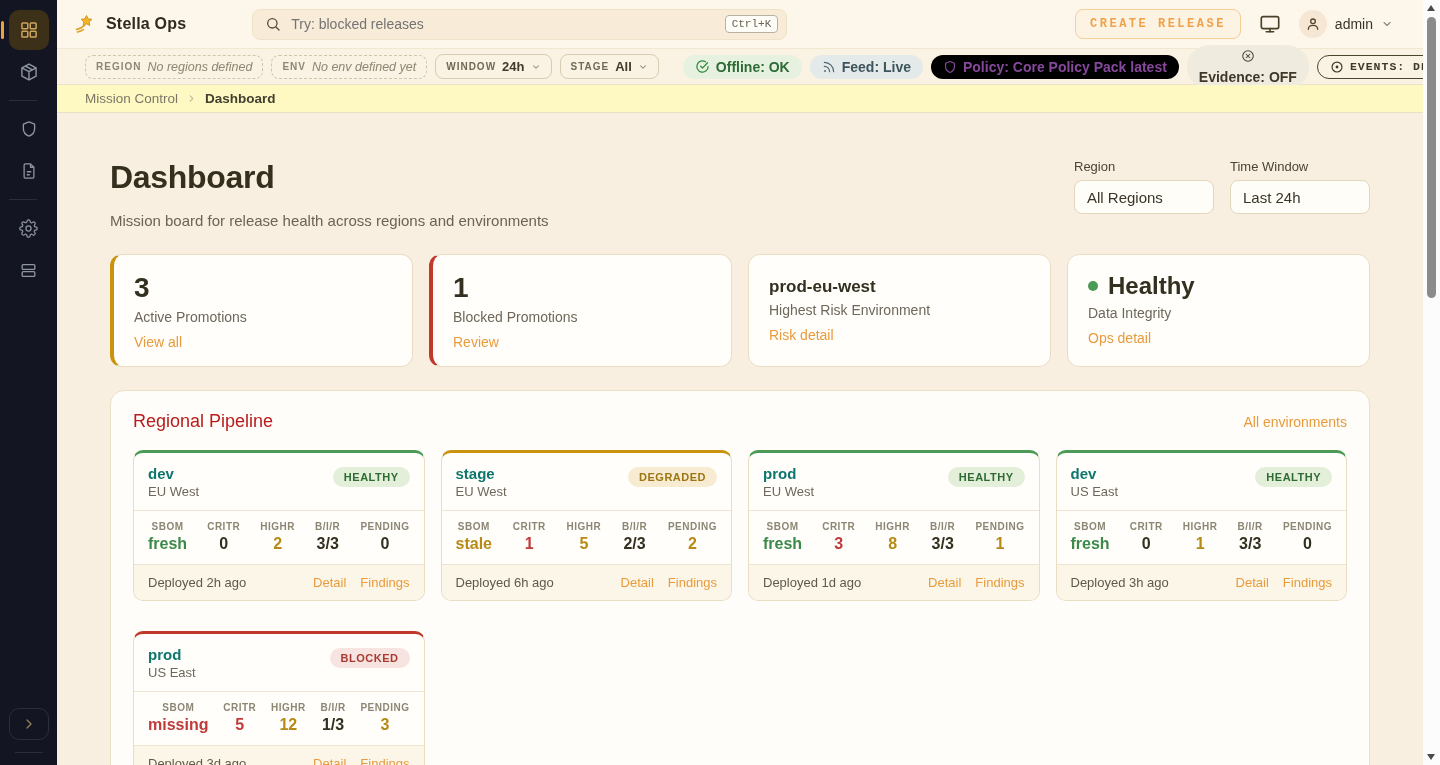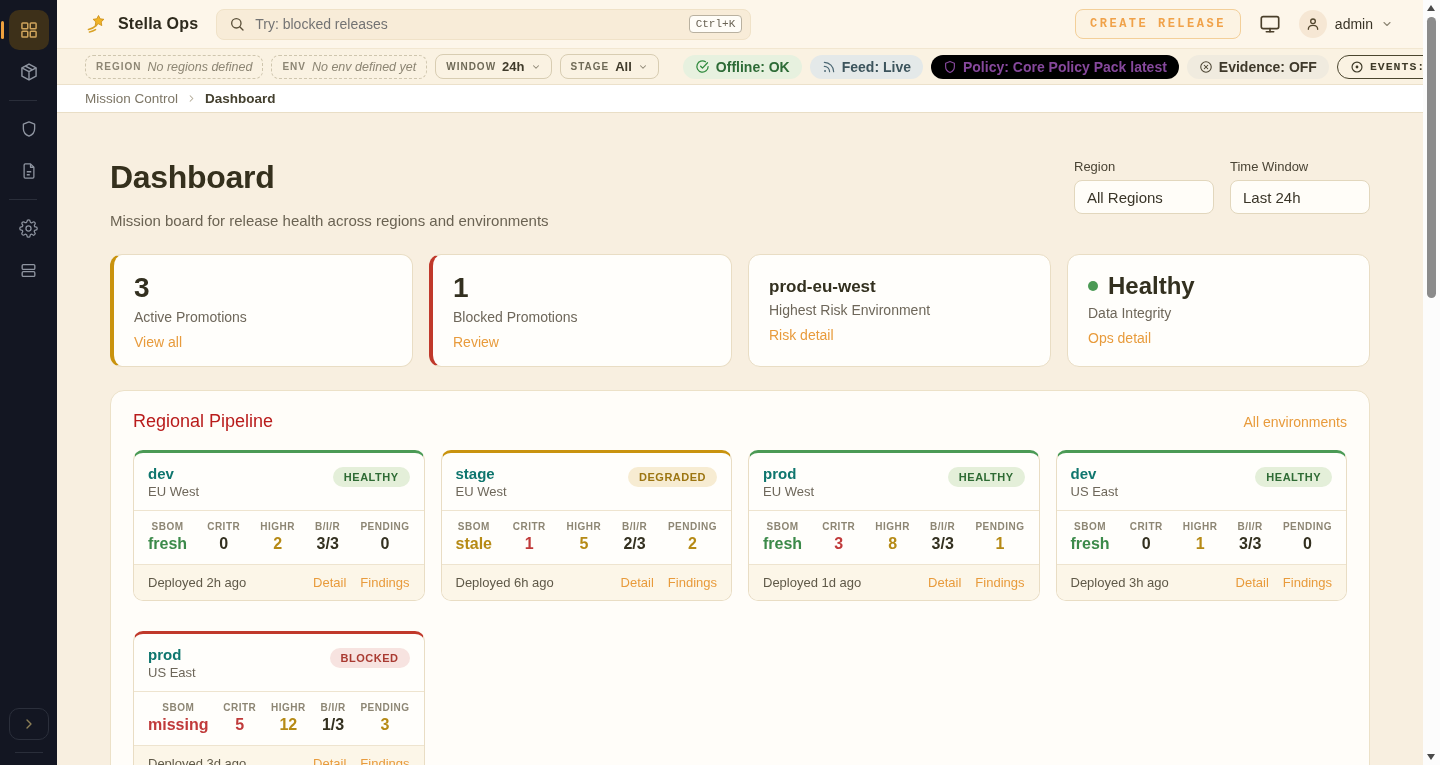--- a/index.html
+++ b/index.html
@@ -14,21 +14,21 @@
   .side-item.active::before { content:""; position:absolute; left:-8px; top:11px; width:3px; height:18px; border-radius:2px; background:#f0a13e; }
   .side-div { width:28px; height:1px; background:#2a2e3a; margin:8px 0; }
   .side-bottom { margin-top:auto; display:flex; flex-direction:column; align-items:center; width:100%; }
   .expand-btn { width:40px; height:32px; border:1px solid #2b2f3b; border-radius:10px; display:flex; align-items:center; justify-content:center; color:#8d8057; cursor:pointer; background:transparent; }
   .side-bottom .side-div { margin:12px 0 4px; }
 
   
   .main { flex:1; display:flex; flex-direction:column; min-width:0; }
 
   
-  .topbar { height:48px; background:#fdf6ea; display:flex; align-items:center; padding:0 30px 0 28px; flex-shrink:0; }
+  .topbar { height:48px; background:#fdf6ea; display:flex; align-items:center; padding:0 30px 0 16px; flex-shrink:0;gap:48px; }
   .brand { display:flex; align-items:center; gap:9px; margin-right:18px; }
   .brand-title { font-size:16px; font-weight:bold; color:#2e2a1d; letter-spacing:.2px; }
   .searchbox { width:535px; height:31px; background:#f8ecd8; border:1px solid #f0e2c8; border-radius:8px; display:flex; align-items:center; padding:0 8px 0 12px; gap:10px; }
   .searchbox .ph { flex:1; font-size:14px; color:#737373; }
   .kbd { font-family:"Liberation Mono","DejaVu Sans Mono",monospace; font-size:11px; color:#6a6354; background:#fffdf8; border:1px solid #b9b1a0; border-radius:4px; padding:2px 6px; }
   .top-right { margin-left:auto; display:flex; align-items:center; gap:18px; }
   .create-btn { font-family:"Liberation Mono","DejaVu Sans Mono",monospace; font-size:12px; font-weight:bold; letter-spacing:2.5px; color:#f0a24a; background:#fcf3e3; border:1px solid #f3cf99; border-radius:8px; padding:7px 14px; cursor:pointer; }
   .monitor-btn { color:#4a3f2a; cursor:pointer; }
   .user { display:flex; align-items:center; gap:8px; cursor:pointer; }
   .avatar { width:28px; height:28px; border-radius:50%; background:#f6e7d4; display:flex; align-items:center; justify-content:center; color:#53462e; }
@@ -43,25 +43,25 @@
   .chip.dashed .chip-value { font-style:italic; font-size:12.5px; }
   .chip.solid { border:1px solid #d8cdb2; }
   .chip.solid .chip-label { color:#6f6a57; }
   .chip.solid .chip-value { font-size:13px; font-weight:bold; color:#3f3a2a; }
   .chip.solid .chev { color:#8d8674; }
   .vdiv { width:1px; height:20px; background:#ddd3b9; margin:0 4px; }
   .pill { display:flex; align-items:center; gap:6px; border-radius:999px; padding:4px 12px; font-size:14px; font-weight:bold; }
   .pill.ok { background:#e7f1df; color:#2d6b36; }
   .pill.feed { background:#e4e9e9; color:#3c545c; }
   .pill.policy { background:#000000; color:#86489c;text-align:center; }
-  .pill.neutral { background:#f0ebdf; color:#3e382a; }
+  .pill.neutral { background:#f0ebdf; color:#3e382a;flex-direction:column; }
   .pill.events { background:transparent; border:1.5px solid #4a452e; color:#3e3a28; font-family:"Liberation Mono","DejaVu Sans Mono",monospace; font-size:11.5px; letter-spacing:1px; }
 
   
-  .crumbbar { height:28px; background:#ffffff; border-bottom:1px solid #e9dec6; display:flex; align-items:center; gap:8px; padding:0 28px; flex-shrink:0; font-size:13.5px; }
+  .crumbbar { height:28px; background:#fef9c3; border-bottom:1px solid #e9dec6; display:flex; align-items:center; gap:8px; padding:0 28px; flex-shrink:0; font-size:13.5px; }
   .crumb-parent { color:#7d7666; cursor:pointer; }
   .crumb-sep { color:#b0a894; }
   .crumb-current { color:#44402f; font-weight:bold; }
 
   
   .content { flex:1; background:#f8efe0; padding:46px 53px 0; overflow:hidden; }
   .page-head { display:flex; justify-content:space-between; align-items:flex-start; }
   .page-title { font-size:32px; font-weight:800; color:#35301d; letter-spacing:-.3px; }
   .page-sub { font-size:15px; color:#6b6353; margin-top:16px; }
   .controls { display:flex; gap:16px; }

